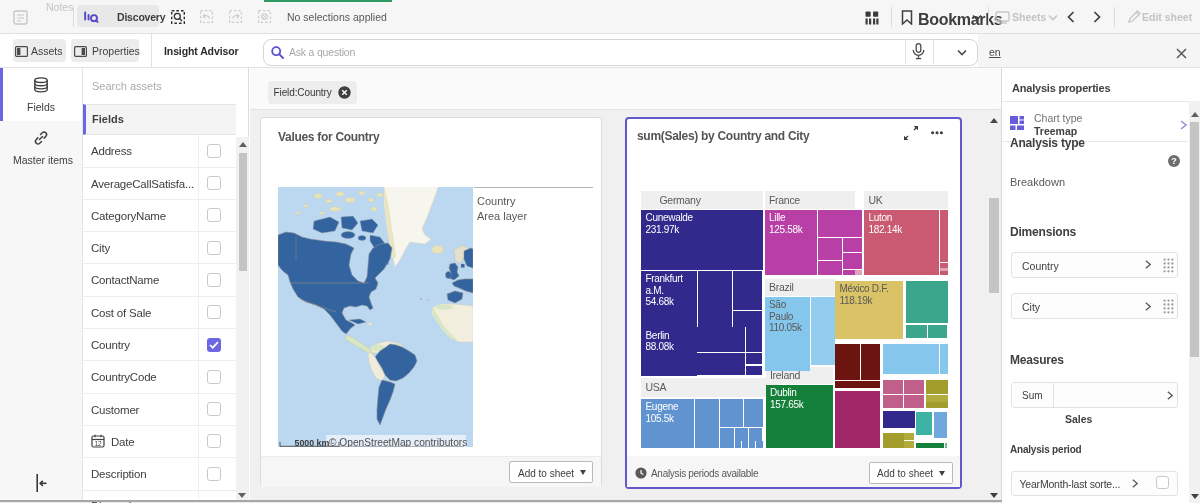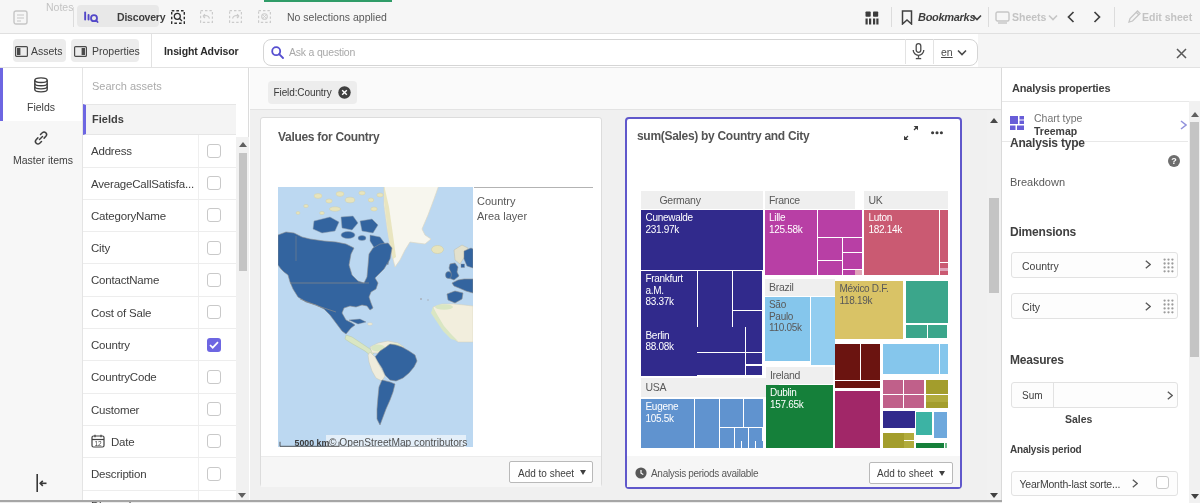--- a/index.html
+++ b/index.html
@@ -95,21 +95,21 @@
       <rect x="8" y="0.5" width="5.2" height="5.2" rx="0.8"></rect>
     <rect x="0.5" y="7.5" width="2.2" height="6"></rect>
       <rect x="4" y="7.5" width="2.2" height="6"></rect>
       <rect x="8" y="7.5" width="2.2" height="6"></rect>
       <rect x="11.3" y="7.5" width="2.2" height="6"></rect>
   </svg>
   <div class="abs tsep" style="left:891px"></div>
   <svg class="abs" style="left:901px;top:10px" width="12" height="15" viewBox="0 0 12 15">
       <path d="M1.5 1 h9 v13 l-4.5-4 L1.5 14 Z" fill="none" stroke="#404040" stroke-width="1.5"></path>
     </svg>
-  <div class="txt" style="left:918px;top:11px;font-size:11px;font-weight:bold;color:#3d3d3d;letter-spacing:-0.3px;font-style:italic;">Bookmarks</div>
+  <div class="txt" style="left:918px;top:11px;font-size:16px;font-weight:bold;color:#3d3d3d;letter-spacing:-0.3px;">Bookmarks</div>
   <svg class="abs" style="left:972px;top:14px" width="10" height="7" viewBox="0 0 10 7">
       <path d="M1 1.5 L5 5.5 L9 1.5" fill="none" stroke="#404040" stroke-width="1.6"></path>
     </svg>
   <div class="abs tsep" style="left:988px"></div>
   <svg class="abs" style="left:995px;top:11px" width="15" height="13" viewBox="0 0 15 13">
       <rect x="1" y="1" width="13" height="9" rx="1.5" fill="none" stroke="#c6c6c6" stroke-width="1.4"></rect>
       <path d="M3 12 h9" stroke="#c6c6c6" stroke-width="1.4"></path>
     </svg>
   <div class="txt disabled-txt" style="left:1012px;top:11px;font-size:10.5px;font-weight:bold;">Sheets</div>
   <svg class="abs" style="left:1048px;top:14px" width="10" height="7" viewBox="0 0 10 7">
@@ -153,21 +153,21 @@
   <div class="abs" style="left:905px;top:39px;width:1px;height:25px;background:#e3e3e3;"></div>
   <svg class="abs" style="left:912px;top:43px" width="13" height="17" viewBox="0 0 13 17">
     <g fill="none" stroke="#4a4a4a" stroke-width="1.3">
       <rect x="4.2" y="0.7" width="4.6" height="8.6" rx="2.3"></rect>
       <path d="M1.2 7 a5.3 5.3 0 0 0 10.6 0"></path>
       <path d="M6.5 12.5 v2.3"></path>
       <path d="M3.8 15.6 h5.4"></path>
     </g>
   </svg>
   <div class="abs" style="left:933px;top:39px;width:1px;height:25px;background:#e3e3e3;"></div>
-  <div class="txt" style="left:941px;top:46px;font-size:10.5px;color:#4a4a4a;text-decoration:underline;">en</div>
+  <div class="txt" style="left:989px;top:46px;font-size:10.5px;color:#4a4a4a;text-decoration:underline;">en</div>
   <svg class="abs" style="left:957px;top:49px" width="10" height="7" viewBox="0 0 10 7">
       <path d="M1 1.5 L5 5.5 L9 1.5" fill="none" stroke="#4a4a4a" stroke-width="1.6"></path>
     </svg>
   <svg class="abs" style="left:1176px;top:48px" width="11" height="11" viewBox="0 0 11 11">
       <path d="M1 1 L10 10 M10 1 L1 10" stroke="#595959" stroke-width="1.5"></path>
     </svg>
 
   <div class="abs" id="rail"></div>
   <div class="abs" id="railtab"></div>
   <svg class="abs" style="left:33px;top:77px" width="16" height="16" viewBox="0 0 16 16">
@@ -332,21 +332,21 @@
       <div class="abs thdr" style="left:765.5px;top:366.5px;width:67.5px;height:17px;">
         <span style="position:absolute;left:4.5px;top:2.5px;">Ireland</span>
       </div>
       <div class="abs tm" style="left:641px;top:209.5px;width:121.5px;height:60.5px;background:#312a8c;">
         <div class="tlbl">Cunewalde
 231.97k</div>
       </div>
       <div class="abs tm" style="left:641px;top:270.5px;width:55.8px;height:56px;background:#312a8c;">
         <div class="tlbl">Frankfurt
 a.M.
-83.37k</div>
+54.68k</div>
       </div>
       <div class="abs tm" style="left:641px;top:327px;width:55.8px;height:48.5px;background:#312a8c;">
         <div class="tlbl">Berlin
 88.08k</div>
       </div>
       <div class="abs tm" style="left:697.8px;top:270.5px;width:34.1px;height:56px;background:#312a8c;"></div>
       <div class="abs tm" style="left:732.9px;top:270.5px;width:29.6px;height:39.5px;background:#312a8c;"></div>
       <div class="abs tm" style="left:732.9px;top:311px;width:29.6px;height:15.5px;background:#312a8c;"></div>
       <div class="abs tm" style="left:697.3px;top:327px;width:48.2px;height:25px;background:#312a8c;"></div>
       <div class="abs tm" style="left:697.3px;top:352.8px;width:48.2px;height:22.7px;background:#312a8c;"></div>
@@ -366,21 +366,21 @@
       <div class="abs tm" style="left:842.9px;top:269.7px;width:12px;height:5.3px;background:#b83fa5;"></div>
       <div class="abs tm" style="left:855.4px;top:269.7px;width:6.4px;height:5.3px;background:#dfa3b8;"></div>
       <div class="abs tm" style="left:864px;top:209.5px;width:74.5px;height:65.5px;background:#ca5a72;">
         <div class="tlbl">Luton
 182.14k</div>
       </div>
       <div class="abs tm" style="left:940px;top:209.5px;width:7.5px;height:52.5px;background:#ca5a72;"></div>
       <div class="abs tm" style="left:940px;top:262.5px;width:7.5px;height:5px;background:#ca5a72;"></div>
       <div class="abs tm" style="left:940px;top:268px;width:7.5px;height:2.8px;background:#dfa3b8;"></div>
       <div class="abs tm" style="left:940px;top:271.3px;width:7.5px;height:3.7px;background:#ca5a72;"></div>
-      <div class="abs tm" style="left:764.5px;top:296.5px;width:45.5px;height:64px;background:#85c6ec;">
+      <div class="abs tm" style="left:764.5px;top:296.5px;width:45.5px;height:74px;background:#85c6ec;">
         <div class="tlbl" style="color:#595959">São
 Paulo
 110.05k</div>
       </div>
       <div class="abs tm" style="left:810.5px;top:296.5px;width:24px;height:68px;background:#92cdf0;"></div>
       <div class="abs tm" style="left:835px;top:280.5px;width:68px;height:58.5px;background:#d9c366;">
         <div class="tlbl" style="color:#595959">México D.F.
 118.19k</div>
       </div>
       <div class="abs tm" style="left:905.5px;top:280.5px;width:42px;height:42.5px;background:#3ba68b;"></div>

